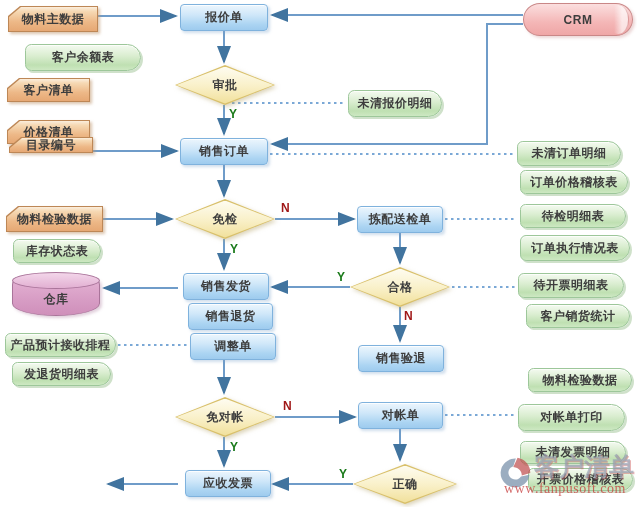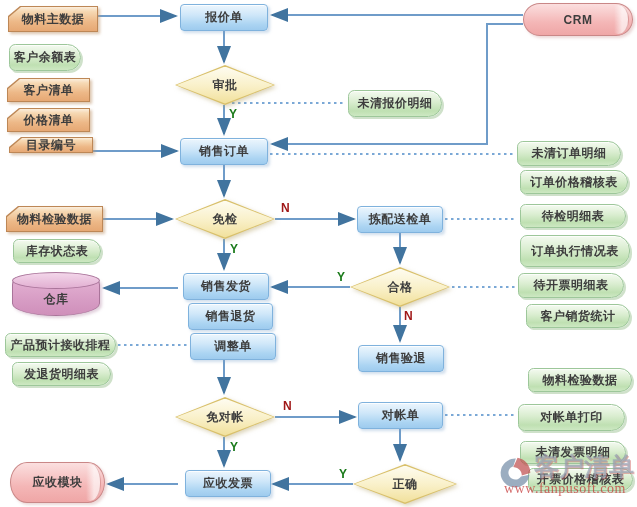--- a/index.html
+++ b/index.html
@@ -98,29 +98,29 @@
       <path d="M118,345 H188"></path>
       <path d="M445,415 H516"></path>
     </g>
   </svg>
 
   <div class="n card" style="left:8px;top:6px;width:90px;height:26px">
       <i class="bg"></i>
       <i class="fg"></i>
       <span>物料主数据</span>
     </div>
-  <div class="n green" style="left:9px;top:44px;width:72px;height:27px">
+  <div class="n green" style="left:25px;top:44px;width:116px;height:27px">
       <span>客户余额表</span>
     </div>
   <div class="n card" style="left:7px;top:78px;width:83px;height:24px">
       <i class="bg"></i>
       <i class="fg"></i>
       <span>客户清单</span>
     </div>
-  <div class="n card" style="left:7px;top:108px;width:83px;height:24px">
+  <div class="n card" style="left:7px;top:120px;width:83px;height:24px">
       <i class="bg"></i>
       <i class="fg"></i>
       <span>价格清单</span>
     </div>
   <div class="n card" style="left:9px;top:137px;width:84px;height:16px">
       <i class="bg"></i>
       <i class="fg"></i>
       <span>目录编号</span>
     </div>
   <div class="n card" style="left:6px;top:206px;width:97px;height:26px">
@@ -134,24 +134,20 @@
   <div class="n cylv" style="left:12px;top:277px;width:88px;height:39px">
       <i class="cap"></i>
       <span>仓库</span>
     </div>
   <div class="n green" style="left:5px;top:333px;width:111px;height:24px">
       <span>产品预计接收排程</span>
     </div>
   <div class="n green" style="left:12px;top:362px;width:99px;height:24px">
       <span>发退货明细表</span>
     </div>
-  <div class="n cylh" style="left:10px;top:462px;width:95px;height:41px">
-      <i class="cap"></i>
-      <span>应收模块</span>
-    </div>
 
   <div class="n cylh" style="left:523px;top:3px;width:110px;height:33px">
       <i class="cap"></i>
       <span>CRM</span>
     </div>
 
   <div class="n blue" style="left:180px;top:4px;width:88px;height:27px">
       <span>报价单</span>
     </div>
   <div class="n dia" style="left:175px;top:65px;width:100px;height:40px">
@@ -210,21 +206,21 @@
     </div>
   <div class="n green" style="left:517px;top:141px;width:104px;height:25px">
       <span>未清订单明细</span>
     </div>
   <div class="n green" style="left:520px;top:170px;width:108px;height:24px">
       <span>订单价格稽核表</span>
     </div>
   <div class="n green" style="left:520px;top:204px;width:106px;height:24px">
       <span>待检明细表</span>
     </div>
-  <div class="n green" style="left:520px;top:235px;width:110px;height:32px">
+  <div class="n green" style="left:520px;top:235px;width:110px;height:26px">
       <span>订单执行情况表</span>
     </div>
   <div class="n green" style="left:518px;top:273px;width:106px;height:25px">
       <span>待开票明细表</span>
     </div>
   <div class="n green" style="left:526px;top:304px;width:104px;height:24px">
       <span>客户销货统计</span>
     </div>
   <div class="n green" style="left:528px;top:368px;width:104px;height:24px">
       <span>物料检验数据</span>

